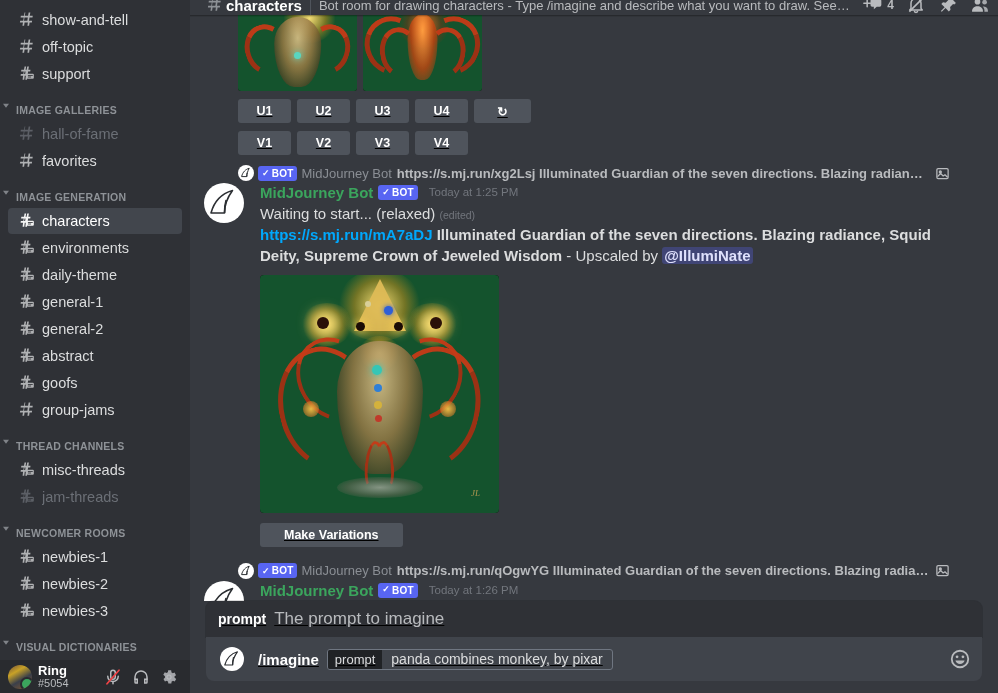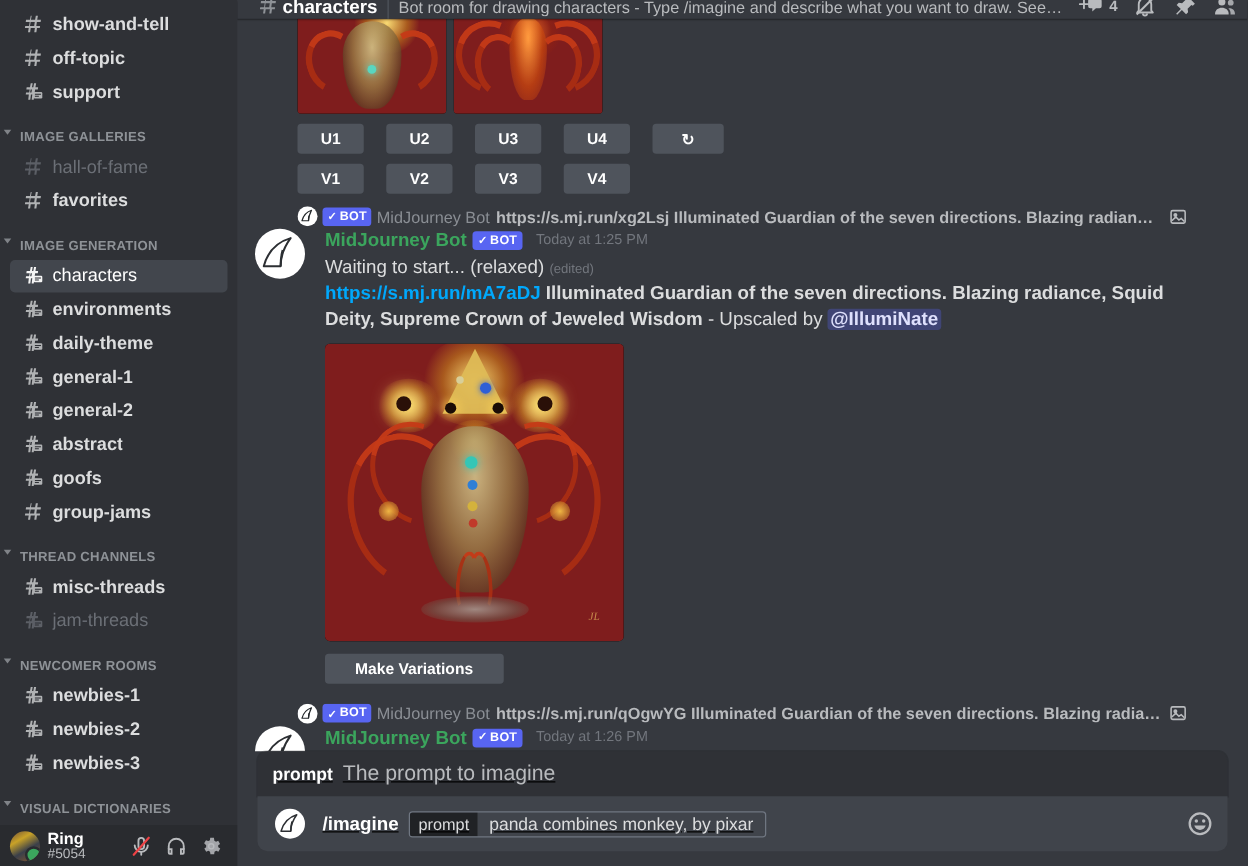--- a/index.html
+++ b/index.html
@@ -69,21 +69,21 @@
   .chan {
     height: 26px; margin: 1px 8px;
     border-radius: 4px;
     display: flex; align-items: center;
     padding: 0 8px;
     color: #8e9297;
     cursor: pointer;
     font-size: 14.5px; font-weight: 500;
   }
   .chan.active { background: #42464d; color: #fff; }
-  .chan.unread { color: #dcddde; font-weight: 700; align-items: center; }
+  .chan.unread { color: #dcddde; font-weight: 400; align-items: center; }
   .chan.muted { color: #6b6f76; }
   .chan .gi { width: 20px; height: 20px; flex-shrink: 0; margin-right: 6px; opacity: .75; }
   .chan.active .gi { opacity: .95; }
   .chan .label { overflow: hidden; white-space: nowrap; text-overflow: ellipsis; }
 
   .userbar {
     height: 33px; background: #292b2f;
     display: flex; align-items: center;
     padding: 0 8px;
     flex-shrink: 0;
@@ -143,21 +143,21 @@
   }
 
   .msgimg-strip {
     display:flex; gap:6px; padding: 0 0 0 48px; margin-top:-6px;
   }
   .thumb {
     width:119px; height:82px; border-radius:3px;
     background:#120a07; overflow:hidden; position:relative; cursor:pointer;
   }
 
-  .btnrow { display:flex; gap:18px; padding-left:48px; margin-top:8px; }
+  .btnrow { display:flex; gap:6px; padding-left:48px; margin-top:8px;text-decoration:underline; }
   .mjbtn {
     background:#4f545c; color:#fff;
     border:none; border-radius:3px;
     height:24px; min-width:53px;
     font-size:12.5px; font-weight:600;
     font-family:"Liberation Sans", sans-serif;
     cursor:pointer; display:flex; align-items:center; justify-content:center;
   }
   .mjbtn.wide { min-width:57px; }
 
@@ -210,21 +210,21 @@
     background:rgba(88,101,242,.3); color:#dee0fc;
     border-radius:3px; padding:0 2px; font-weight:600; cursor:pointer;
   }
   .bigimg {
     width:239px; height:238px; border-radius:4px;
     margin-top:8px; overflow:hidden; background:#0b0603;
     position:relative; cursor:pointer;
   }
 
   
-  .art { position:absolute; inset:0; background:#7f1d1d;padding-left:29px; }
+  .art { position:absolute; inset:0; background:#14532d;padding-left:29px; }
   .art .halo {
     position:absolute; border-radius:50%;
     background: radial-gradient(circle, rgba(255,228,120,.95) 0%, rgba(210,150,30,.5) 45%, rgba(120,60,10,0) 72%);
   }
   .art .crown {
     position:absolute; left:50%; transform:translateX(-50%);
     width:0; height:0;
   }
   .art .tent {
     position:absolute; border-radius:50%;

